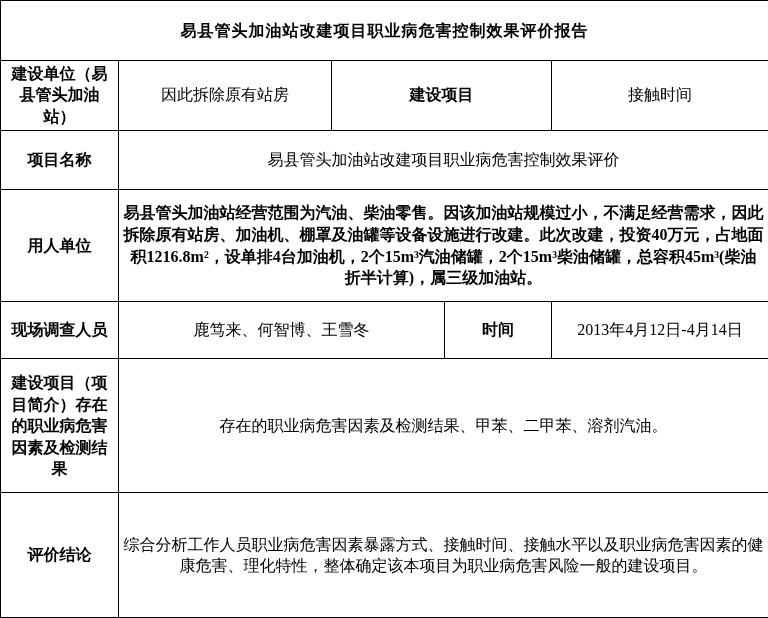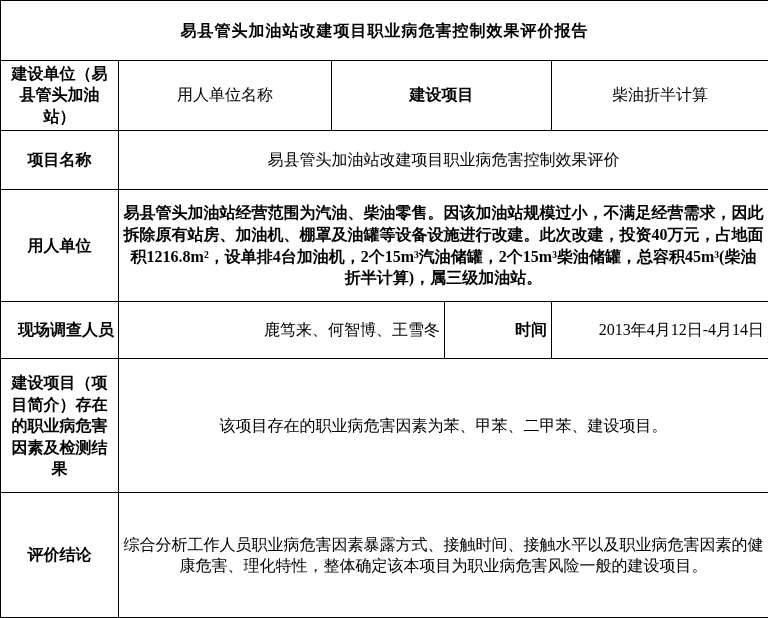--- a/index.html
+++ b/index.html
@@ -41,21 +41,21 @@
   }
   td.para2{
     text-align:left;
     padding:0 6px;
     line-height:24px;
   }
   tr.r1 td{height:53px;}
   tr.r2 td{height:55px;}
   tr.r3 td{height:104px;font-weight:bold;}
   tr.r4 td{height:54px;}
-  tr.r5 td{height:53px;text-align:right;}
+  tr.r5 td{height:53px;}
   tr.r6 td{height:125px;}
   tr.r7 td{height:116px;}
 </style>
 </head>
 <body>
 
 <div class="page">
   <table class="report">
     <colgroup>
       <col style="width:118px">
@@ -66,23 +66,23 @@
       <col style="width:217px">
     </colgroup>
 
     <tbody>
         <tr class="r0">
       <td class="title-cell" colspan="6">易县管头加油站改建项目职业病危害控制效果评价报告</td>
     </tr>
 
     <tr class="r1">
       <td class="hd">建设单位（易县管头加油站）</td>
-      <td colspan="2">用人单位名称</td>
+      <td colspan="2">因此拆除原有站房</td>
       <td class="hd" colspan="2">建设项目</td>
-      <td>柴油折半计算</td>
+      <td>接触时间</td>
     </tr>
 
     <tr class="r2">
       <td class="hd">项目名称</td>
       <td colspan="5">易县管头加油站改建项目职业病危害控制效果评价</td>
     </tr>
 
     <tr class="r3">
       <td class="hd">用人单位</td>
       <td class="para" colspan="5">易县管头加油站经营范围为汽油、柴油零售。因该加油站规模过小，不满足经营需求，因此拆除原有站房、加油机、棚罩及油罐等设备设施进行改建。此次改建，投资40万元，占地面积1216.8m²，设单排4台加油机，2个15m³汽油储罐，2个15m³柴油储罐，总容积45m³(柴油折半计算)，属三级加油站。</td>
@@ -91,21 +91,21 @@
 
     <tr class="r5">
       <td class="hd">现场调查人员</td>
       <td colspan="3">鹿笃来、何智博、王雪冬</td>
       <td class="hd">时间</td>
       <td>2013年4月12日-4月14日</td>
     </tr>
 
     <tr class="r6">
       <td class="hd">建设项目（项目简介）存在的职业病危害因素及检测结果</td>
-      <td class="para2" colspan="5">该项目存在的职业病危害因素为苯、甲苯、二甲苯、建设项目。</td>
+      <td class="para2" colspan="5">存在的职业病危害因素及检测结果、甲苯、二甲苯、溶剂汽油。</td>
     </tr>
 
     <tr class="r7">
       <td class="hd">评价结论</td>
       <td class="para2" colspan="5">综合分析工作人员职业病危害因素暴露方式、接触时间、接触水平以及职业病危害因素的健康危害、理化特性，整体确定该本项目为职业病危害风险一般的建设项目。</td>
     </tr>
   </tbody>
     </table>
 </div>
 

